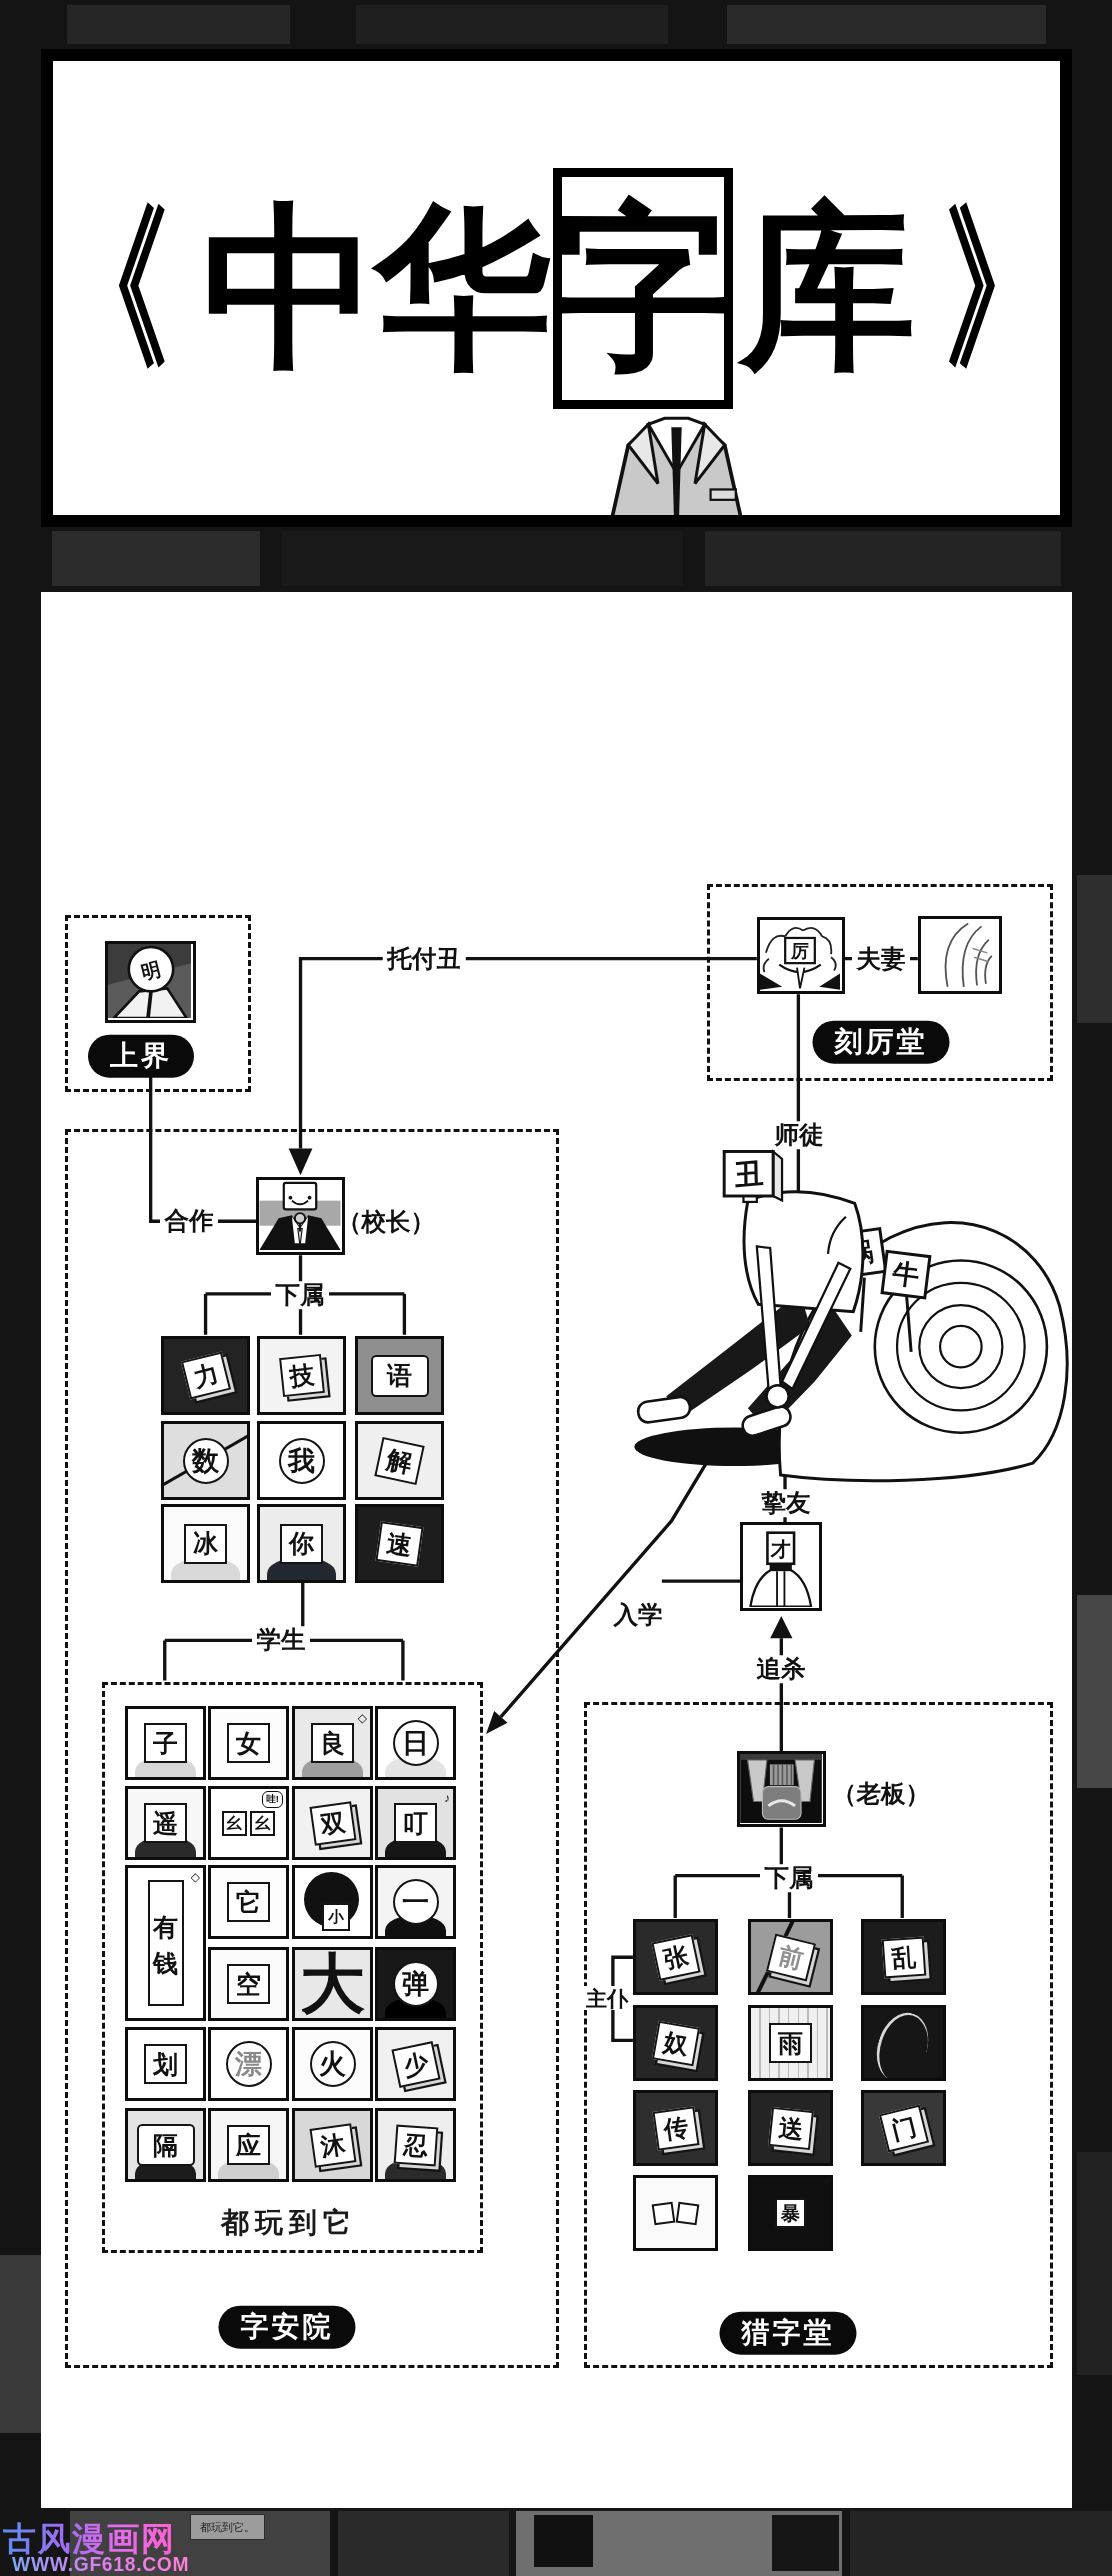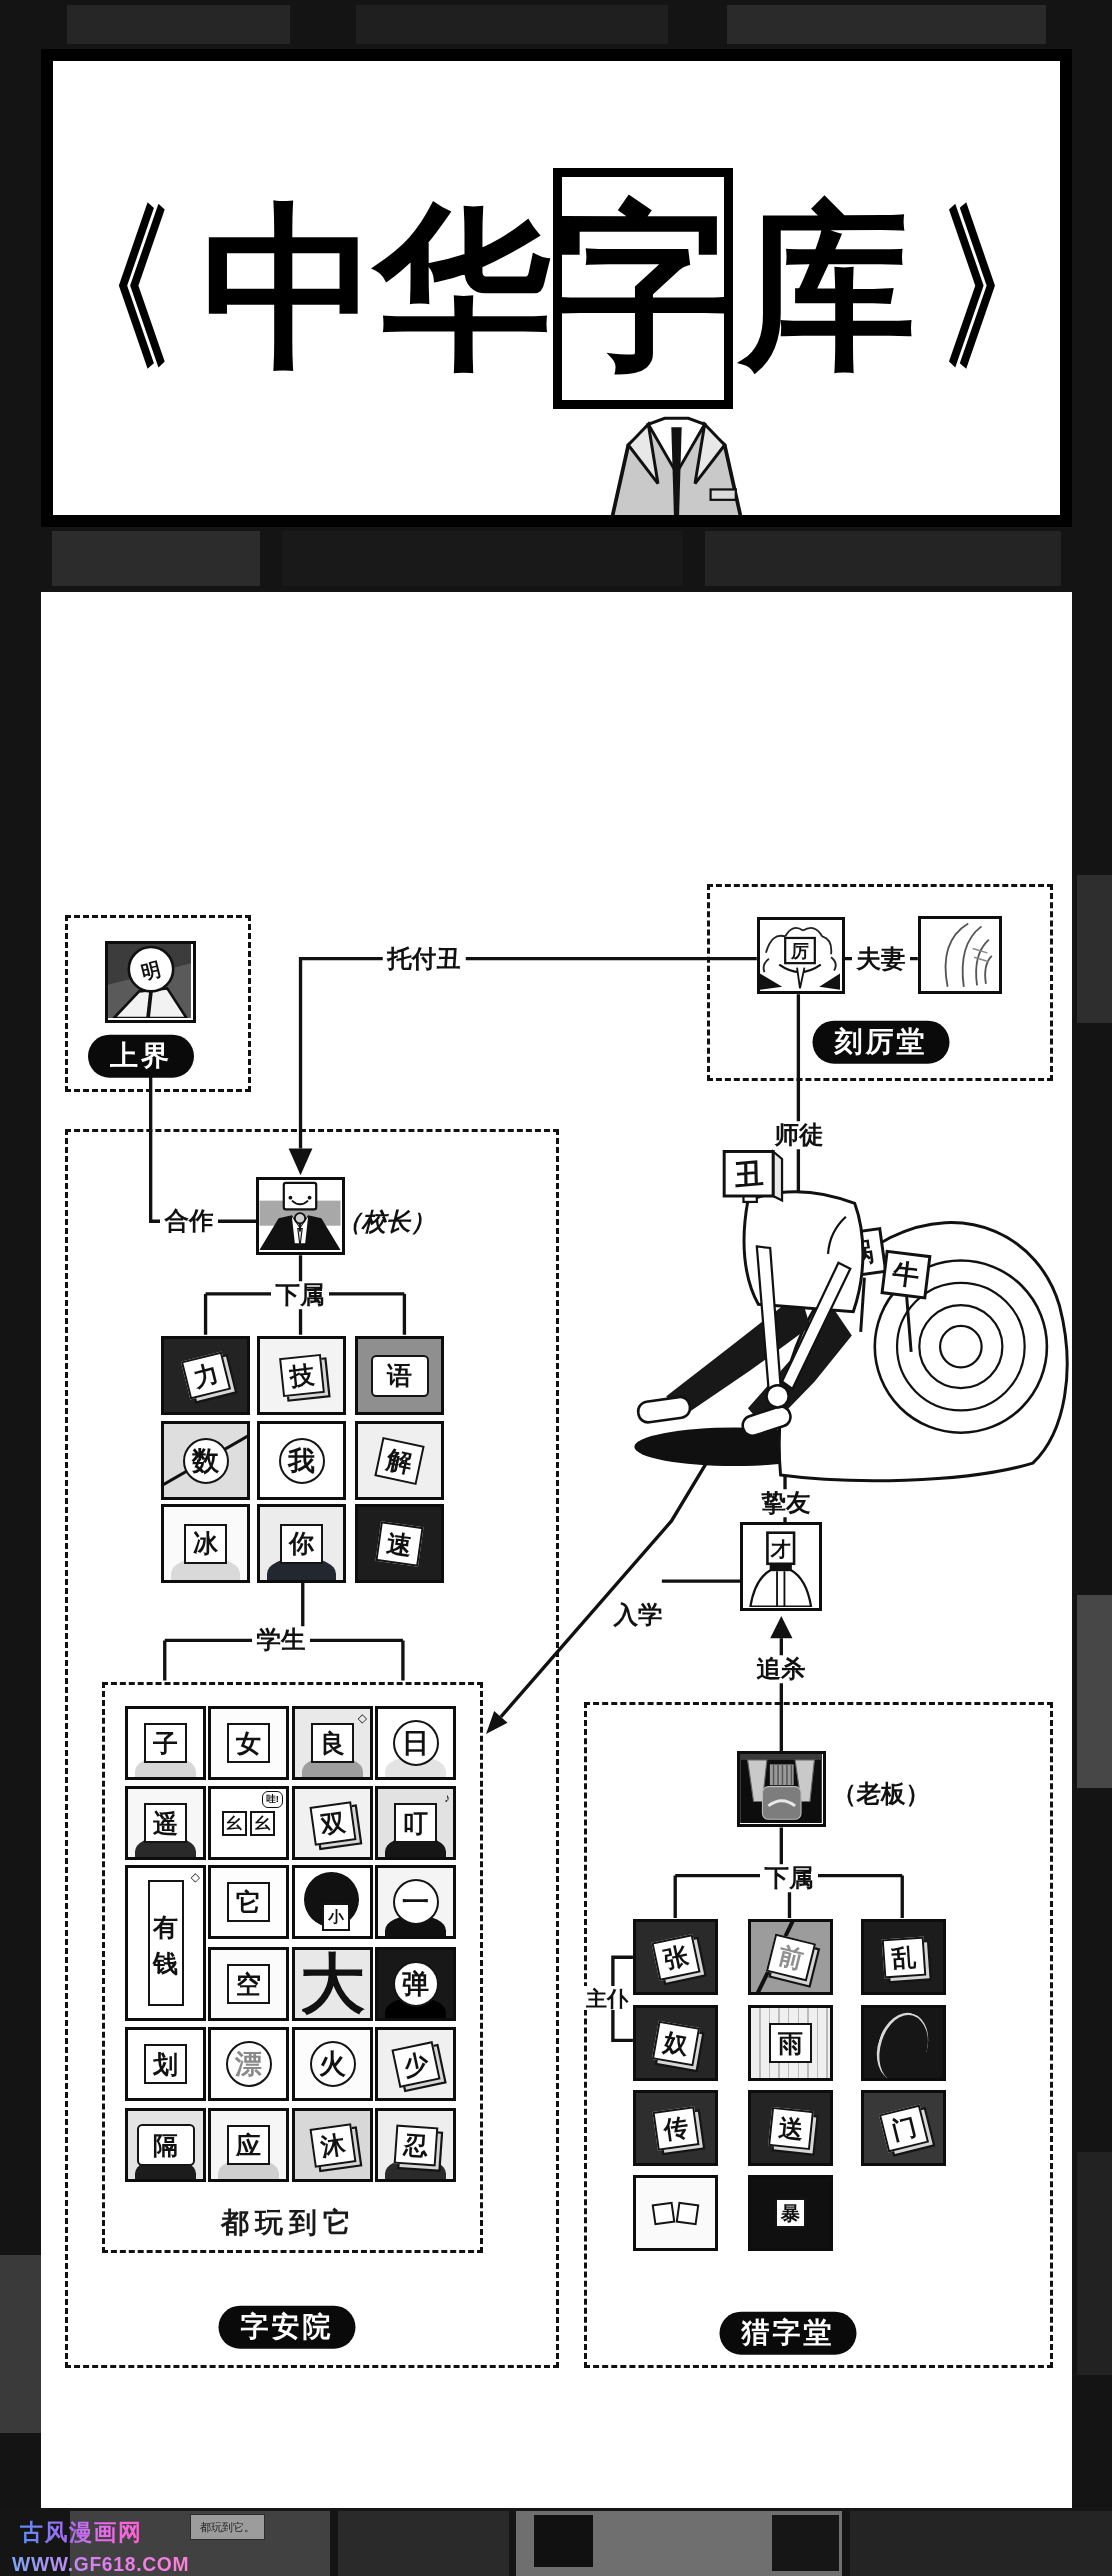--- a/index.html
+++ b/index.html
@@ -55,21 +55,21 @@
   .note.bubble{background:#fff;border:1.5px solid #111;border-radius:6px;padding:0.7px 3px;font-size:9.6px;}
   .fx{position:absolute;z-index:1;}
   .fx.slash{left:-25%;top:48%;width:150%;height:3px;background:#111;transform:rotate(-30deg);}
   .fx.spear{left:28%;top:-15%;width:3.7px;height:130%;background:#111;transform:rotate(26deg);}
   .fx.lines{inset:0;background:repeating-linear-gradient(90deg,transparent 0 8.2px,rgba(0,0,0,.22) 8.2px 9.6px);}
   .fx.hair{left:18%;top:6%;width:46px;height:68px;border-left:3px solid #d8d8d8;border-top:2.2px solid #d8d8d8;
            border-radius:50%;transform:rotate(18deg);}
   
   #class-name{font-size:28px;font-weight:600;letter-spacing:6px;color:#1a1a1a;transform:translate(-50%,-50%);}
   
-  #wm-name{left:20px;top:2517px;font-size:23px;font-weight:900;letter-spacing:1.5px;
+  #wm-name{left:3px;top:2517px;font-size:33px;font-weight:900;letter-spacing:1.5px;
            background:linear-gradient(90deg,#5d8df2,#9b6ef2,#e86bf0,#ff5fd0);
            -webkit-background-clip:text;background-clip:text;color:transparent;}
   #wm-url{left:12px;top:2554px;font-size:19.3px;font-weight:700;letter-spacing:0.7px;
           background:linear-gradient(90deg,#7fa6f5,#e07df0,#ff7fd6);
           -webkit-background-clip:text;background-clip:text;color:transparent;}
   #bg-speech{left:190px;top:2514px;width:73px;height:24px;background:#9c9c9c;border:1.5px solid #2c2c2c;
              display:flex;align-items:center;justify-content:center;font-size:11px;color:#1f1f1f;white-space:nowrap;}
   svg text{font-family:"Liberation Sans","DejaVu Sans",sans-serif;}
 </style>
 </head>
@@ -272,21 +272,21 @@
 
   <div class="pill" style="left:141px;top:1056px;">上界</div>
   <div class="pill" style="left:881px;top:1042px;">刻厉堂</div>
   <div class="pill" style="left:287px;top:2327px;">字安院</div>
   <div class="pill" style="left:788px;top:2333px;">猎字堂</div>
 
   <div class="rel" style="left:424px;top:959px;">托付丑</div>
   <div class="rel" style="left:881px;top:959px;">夫妻</div>
   <div class="rel" style="left:799px;top:1135px;">师徒</div>
   <div class="rel" style="left:189px;top:1221px;text-align:center;">合作</div>
-  <div class="rel nobg" style="left:386px;top:1222px;font-style:italic;">（校长）</div>
+  <div class="rel nobg" style="left:386px;top:1222px;">（校长）</div>
   <div class="rel" style="left:300px;top:1295px;">下属</div>
   <div class="rel" style="left:281px;top:1640px;">学生</div>
   <div class="rel" style="left:638px;top:1615px;">入学</div>
   <div class="rel" style="left:786px;top:1503px;">挚友</div>
   <div class="rel" style="left:781px;top:1669px;">追杀</div>
   <div class="rel nobg" style="left:881px;top:1794px;">（老板）</div>
   <div class="rel" style="left:789px;top:1878px;">下属</div>
   <div class="rel" style="left:607px;top:1998px;font-size:21px;">主仆</div>
   <div class="rel nobg" id="class-name" style="left:289px;top:2222px;">都玩到它</div>
 

